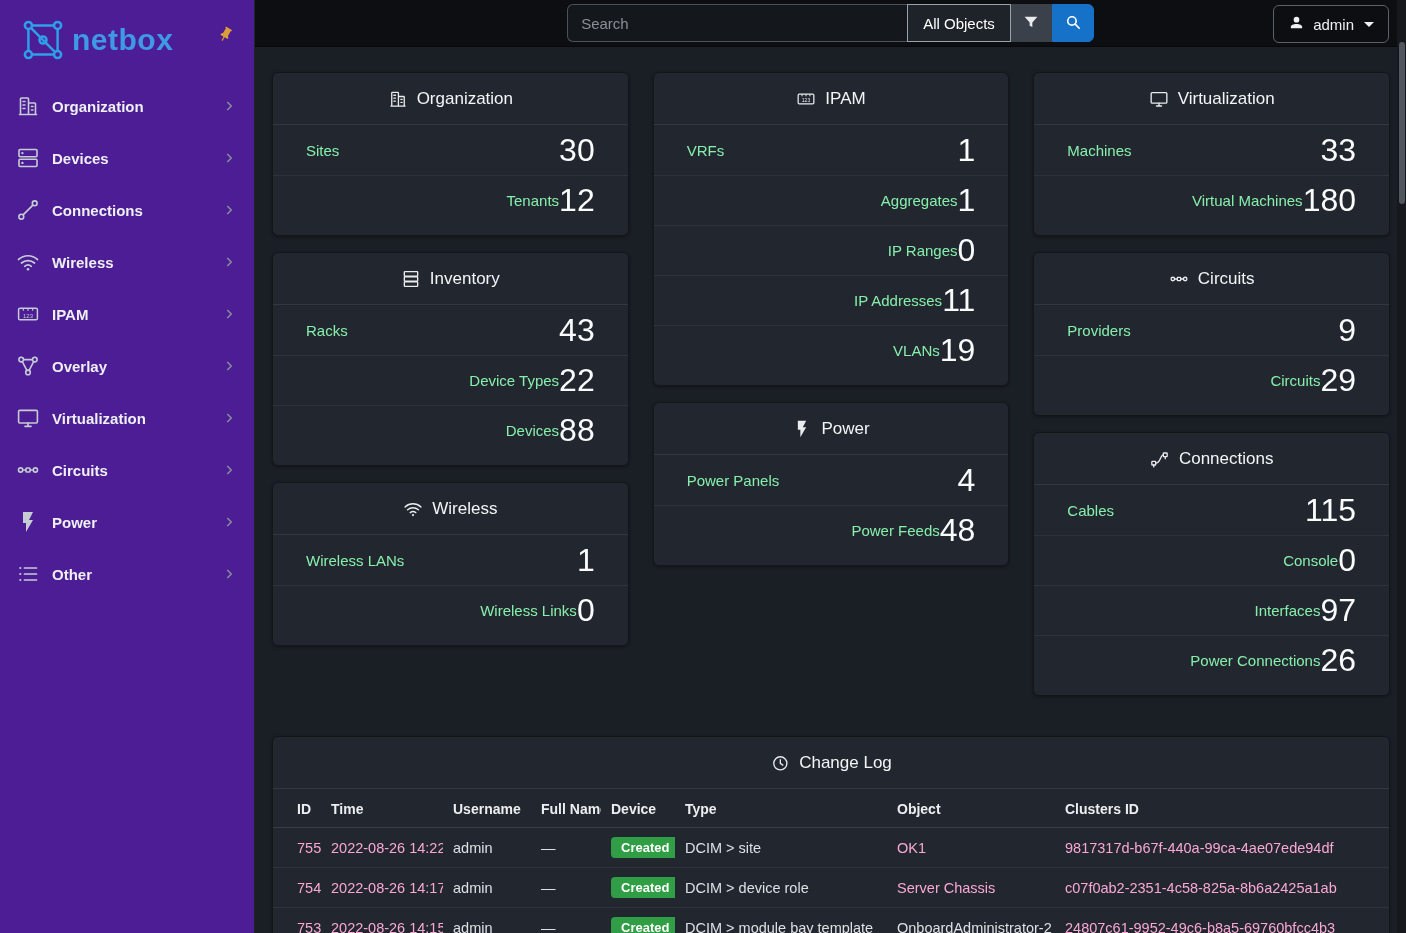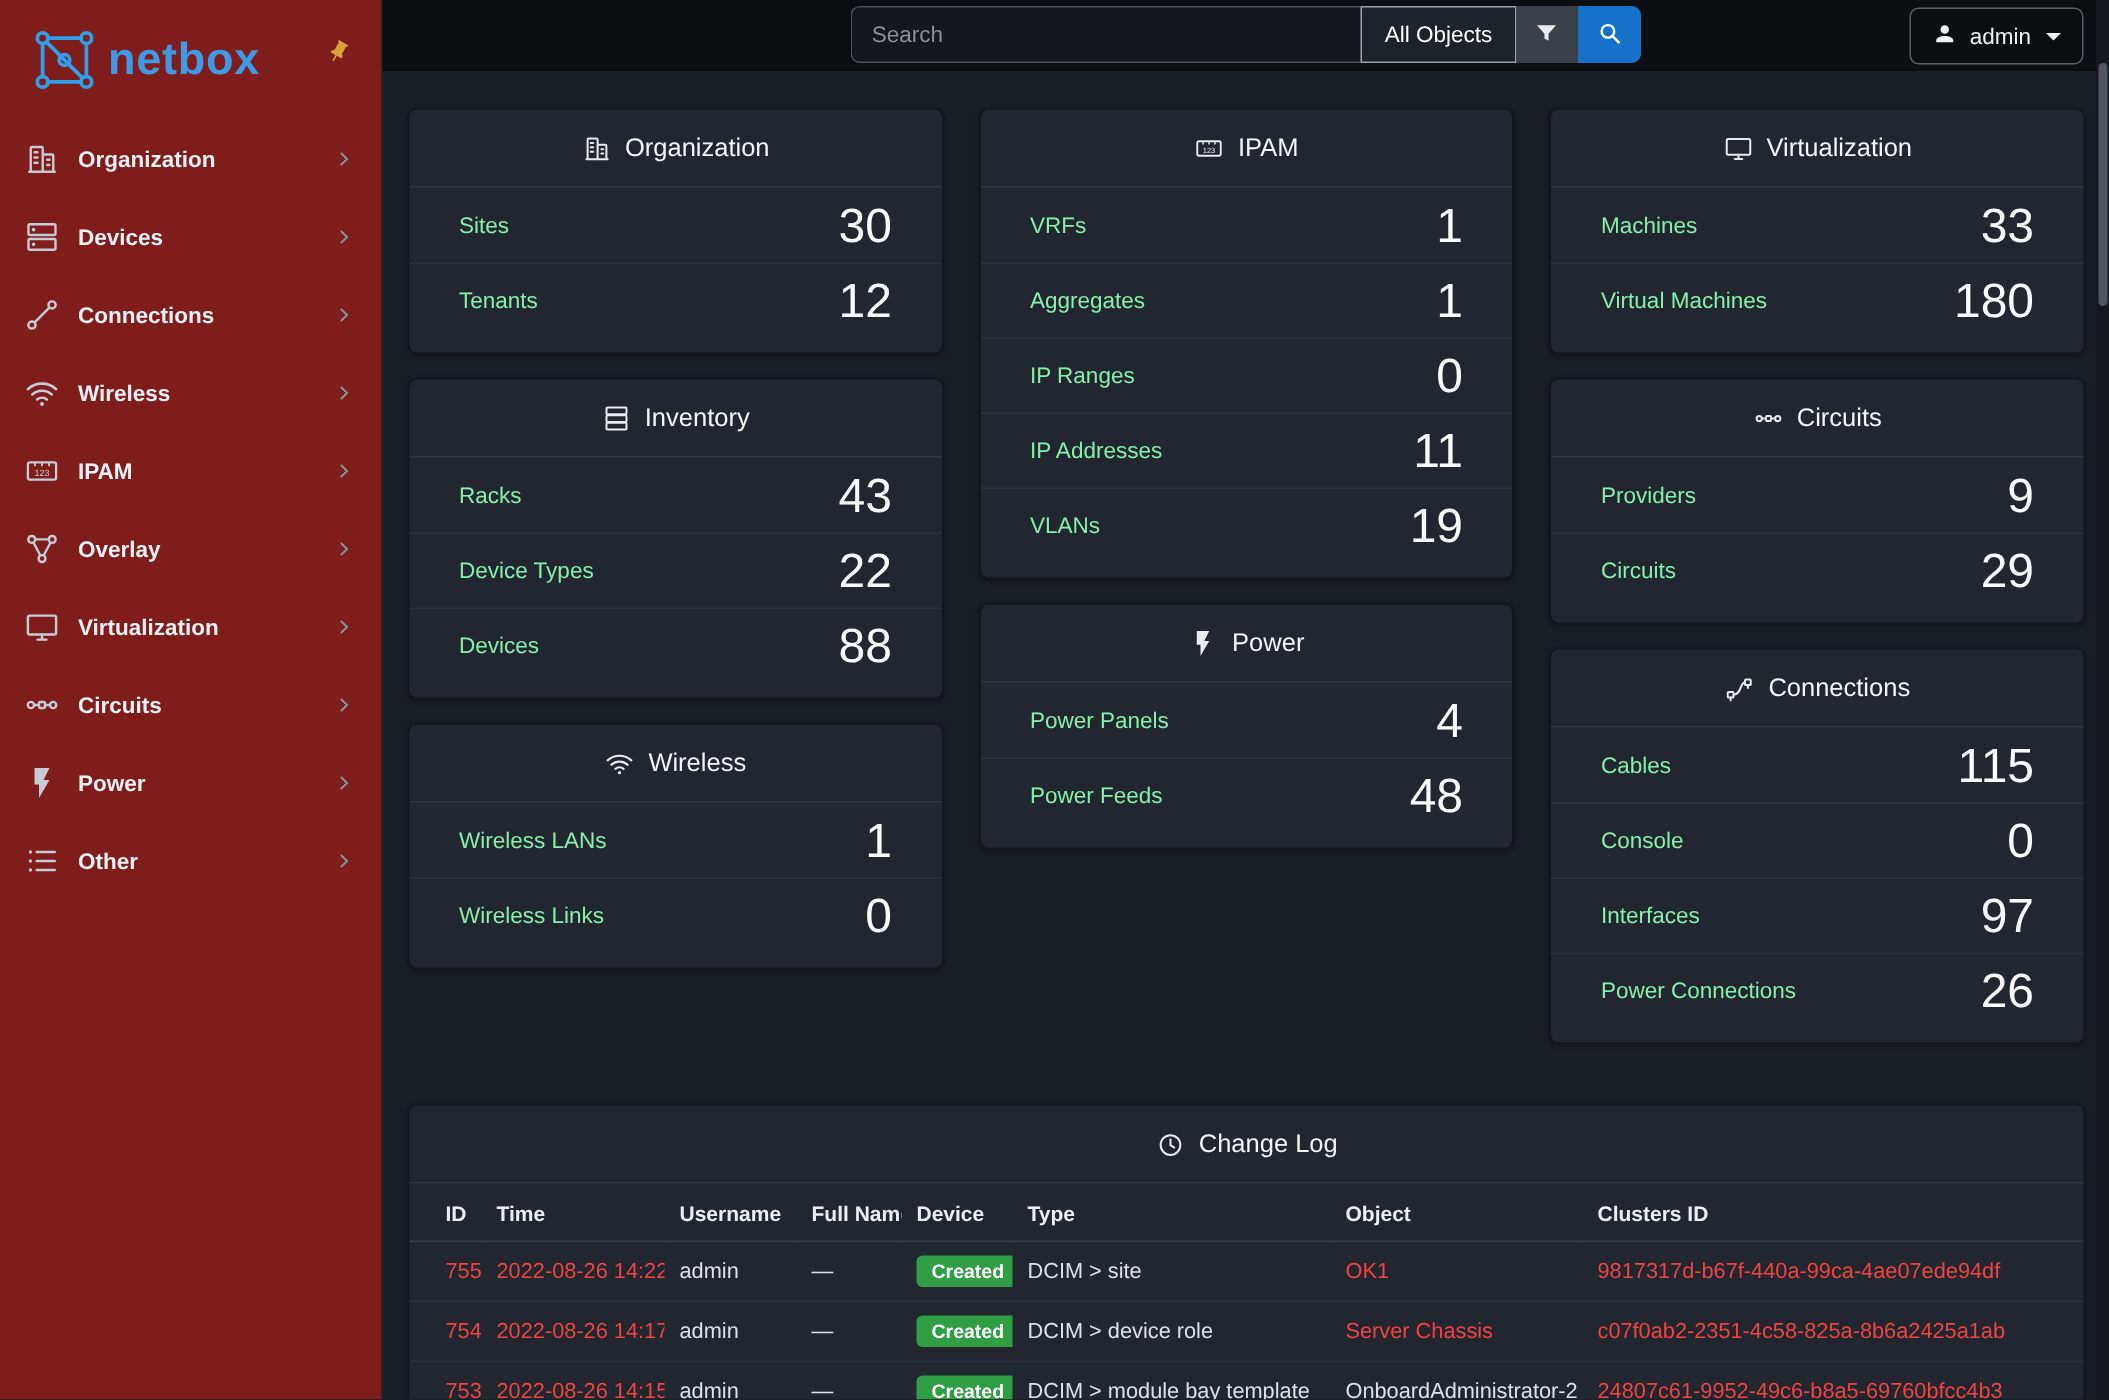--- a/index.html
+++ b/index.html
@@ -7,21 +7,21 @@
   body {
     font-family: "Liberation Sans", sans-serif;
     background: #1a1e25;
     color: #e8eaed;
   }
   .app { display: flex; width: 100%; height: 100%; }
 
   
   .sidebar {
     width: 255px; min-width: 255px; height: 100%;
-    background: #7f1d1d;
+    background: #4c1d95;
     border-right: 1px solid #20242b;
   }
   .brand {
     height: 80px; display: flex; align-items: center;
     padding: 0 18px; position: relative;
   }
   .brand-icon svg { width: 50px; height: 50px; display: block; }
   .brand-text {
     font-size: 30px; font-weight: bold; color: #3f9ae6;
     letter-spacing: .5px; margin-left: 4px; cursor: pointer;
@@ -97,41 +97,41 @@
     height: 52px; display: flex; align-items: center; justify-content: center;
     gap: 9px; border-bottom: 1px solid #33383f;
     color: #f3f5f7; font-size: 17px; font-weight: 500;
   }
   .card-header .ci { width: 20px; height: 20px; color: #e9ebee; }
   .card-header .ci svg { width: 20px; height: 20px; display: block; }
   .stat {
     height: 50px; display: flex; align-items: center;
     justify-content: space-between; padding: 0 33px;
   }
-  .stat + .stat { border-top: 1px solid #2e323a; }
+  .stat + .stat { border-top: 1px solid #2e323a; justify-content: flex-end; }
   .stat-label { font-size: 15px; color: #86efac; }
   .stat-value {
     font-size: 32px; font-weight: 400; color: #fafbfc;
     text-decoration: none; cursor: pointer;
   }
 
   
   .changelog { margin-top: 40px; padding-bottom: 0; }
   .changelog table { width: 100%; border-collapse: collapse; table-layout: fixed; }
   .changelog th {
     text-align: left; font-size: 14px; font-weight: bold; color: #eceef1;
     padding: 12px 10px 10px 10px; border-bottom: 1px solid #3a3f47;
     white-space: nowrap; overflow: hidden;
   }
   .changelog td {
     font-size: 14.5px; color: #dde0e4; padding: 9px 10px;
     border-bottom: 1px solid #2e323a; white-space: nowrap; overflow: hidden;
   }
   .changelog th:first-child, .changelog td:first-child { padding-left: 24px; }
-  a.link { color: #ef4444; text-decoration: none; cursor: pointer; }
+  a.link { color: #f9a8d4; text-decoration: none; cursor: pointer; }
   .muted { color: #9aa0aa; }
   .badge {
     display: inline-block; background: #2f9e44; color: #fff;
     font-size: 13px; font-weight: 600; padding: 3px 10px; border-radius: 4px;
   }
 
   
   .scrolltrack {
     position: fixed; right: 0; top: 0; width: 9px; height: 100%;
     background: #16181d;

